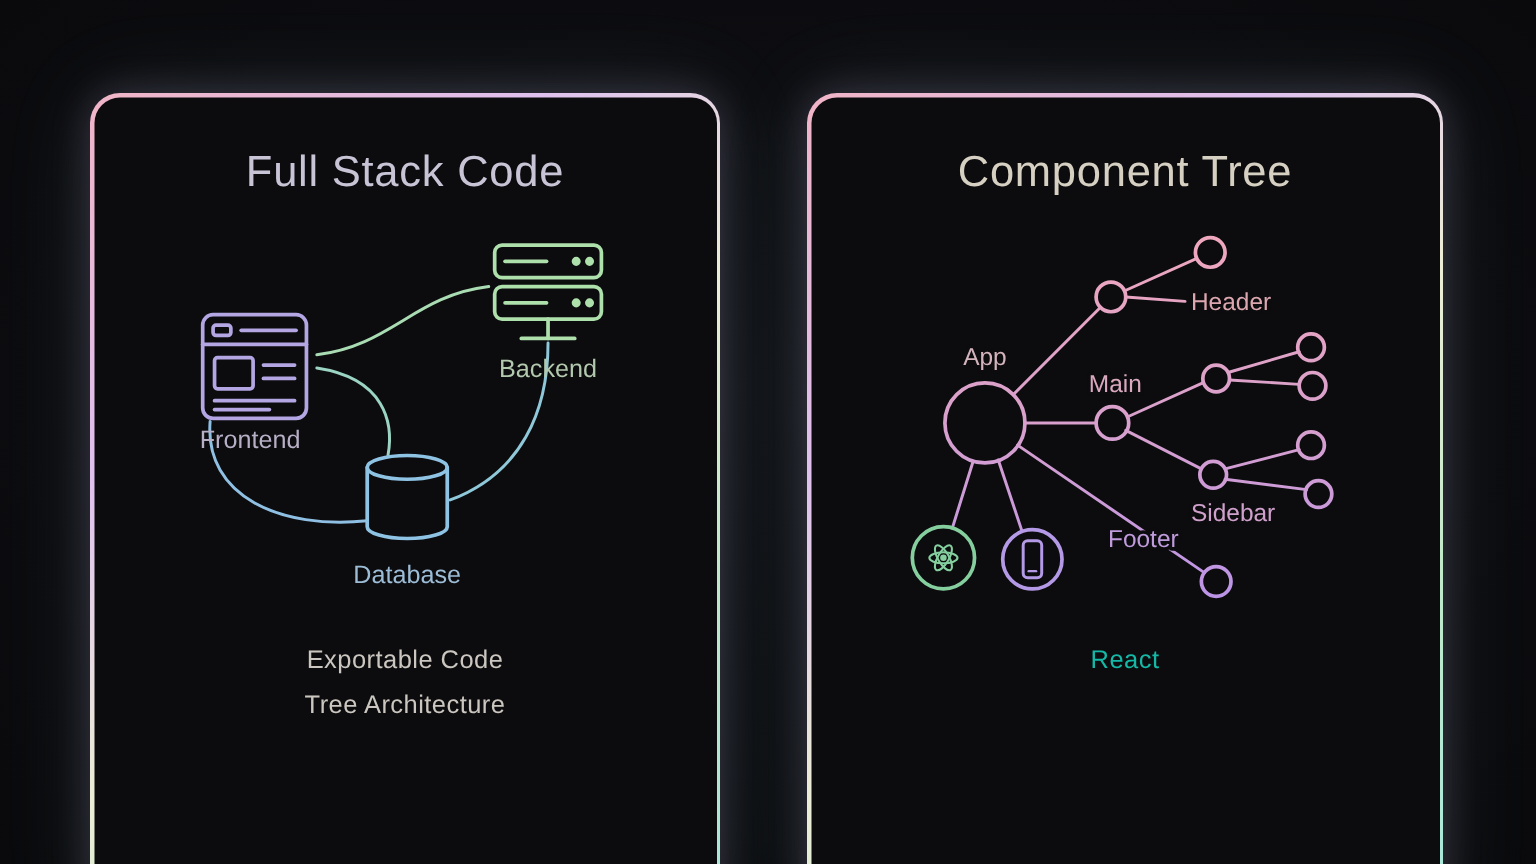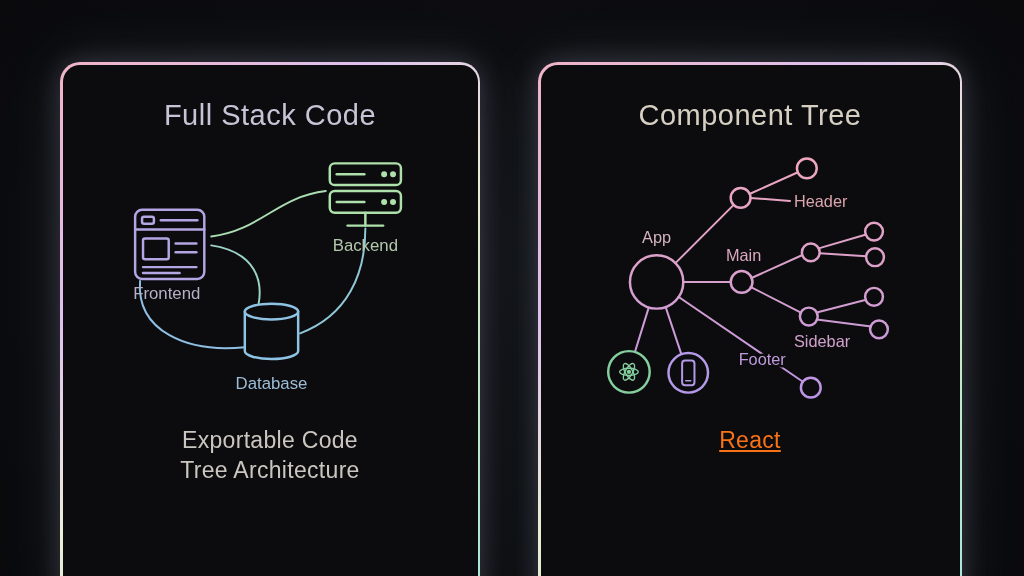--- a/index.html
+++ b/index.html
@@ -23,24 +23,24 @@
   }
   .card-title{
     position:absolute;top:34px;left:0;width:100%;margin:0;
     text-align:center;font-size:29px;font-weight:400;letter-spacing:.5px;
   }
   .left-title{color:#c8c4d6;}
   .right-title{color:#d6d0c2;}
   .diagram{position:absolute;top:66px;left:0;width:100%;height:292px;}
   .caption{
     position:absolute;top:360px;left:0;width:100%;
-    text-align:center;font-size:23px;line-height:30px;letter-spacing:.3px;
+    text-align:center;font-size:17px;line-height:30px;letter-spacing:.3px;
   }
   .left-caption{color:#cbc6bf;}
-  .right-caption{color:#f97316;text-decoration:underline;}
+  .right-caption{color:#14b8a6;}
   .diagram text{font-family:"Liberation Sans", sans-serif;}
   .node-label{font-size:17px;}
   .tree-label{font-size:16.5px;paint-order:stroke;stroke:#0c0c0f;stroke-width:5px;stroke-linejoin:round;}
 </style>
 </head>
 <body>
 
 <div class="stage">
 
   <section class="card card-left">

